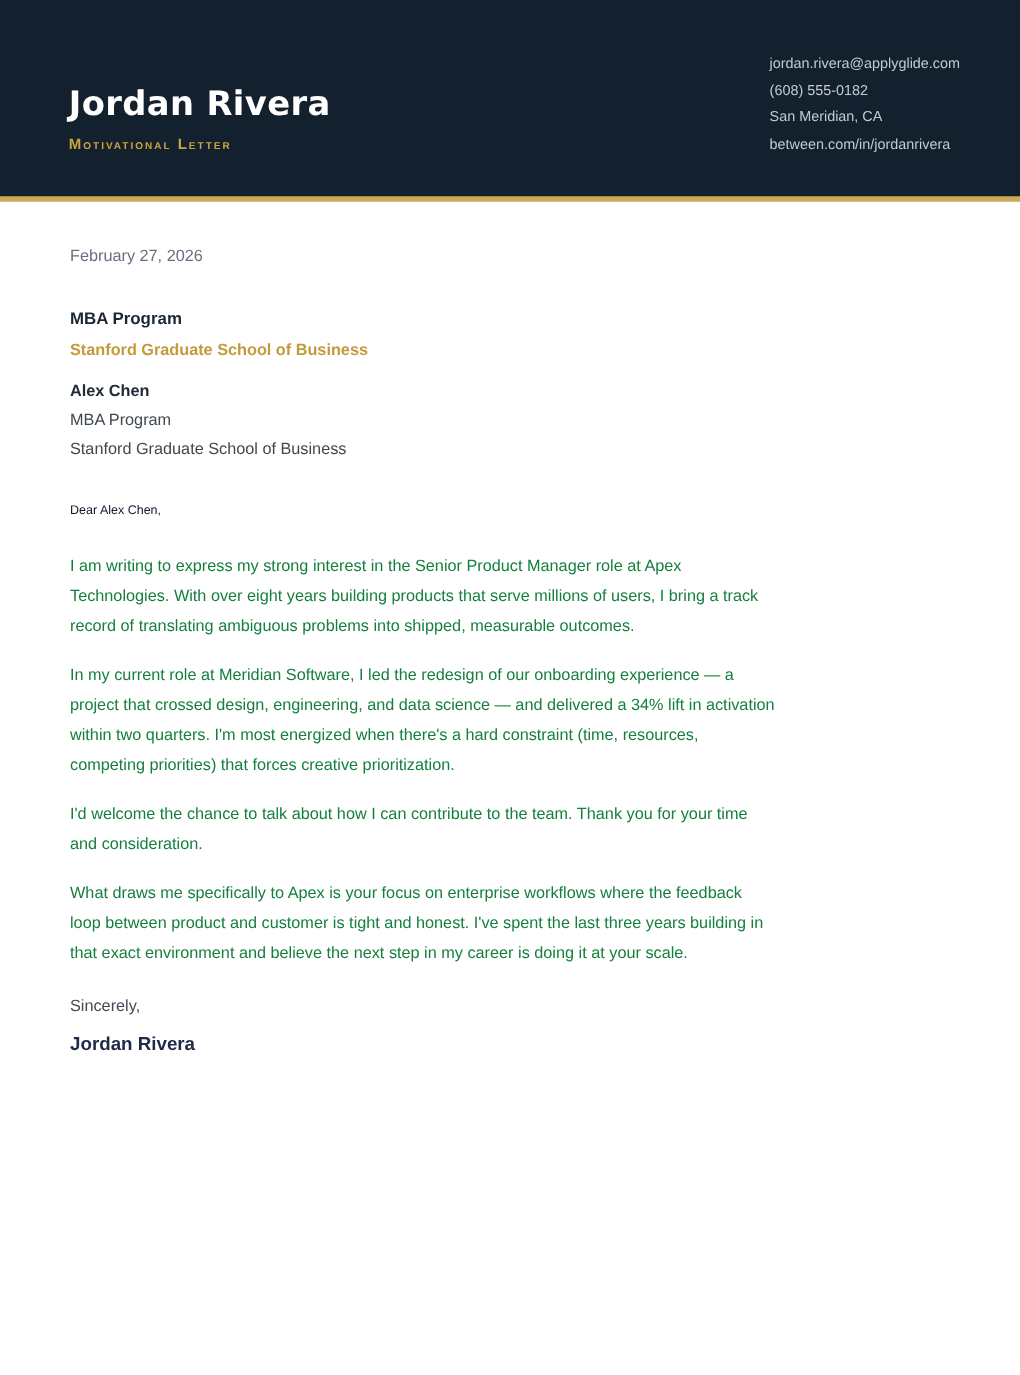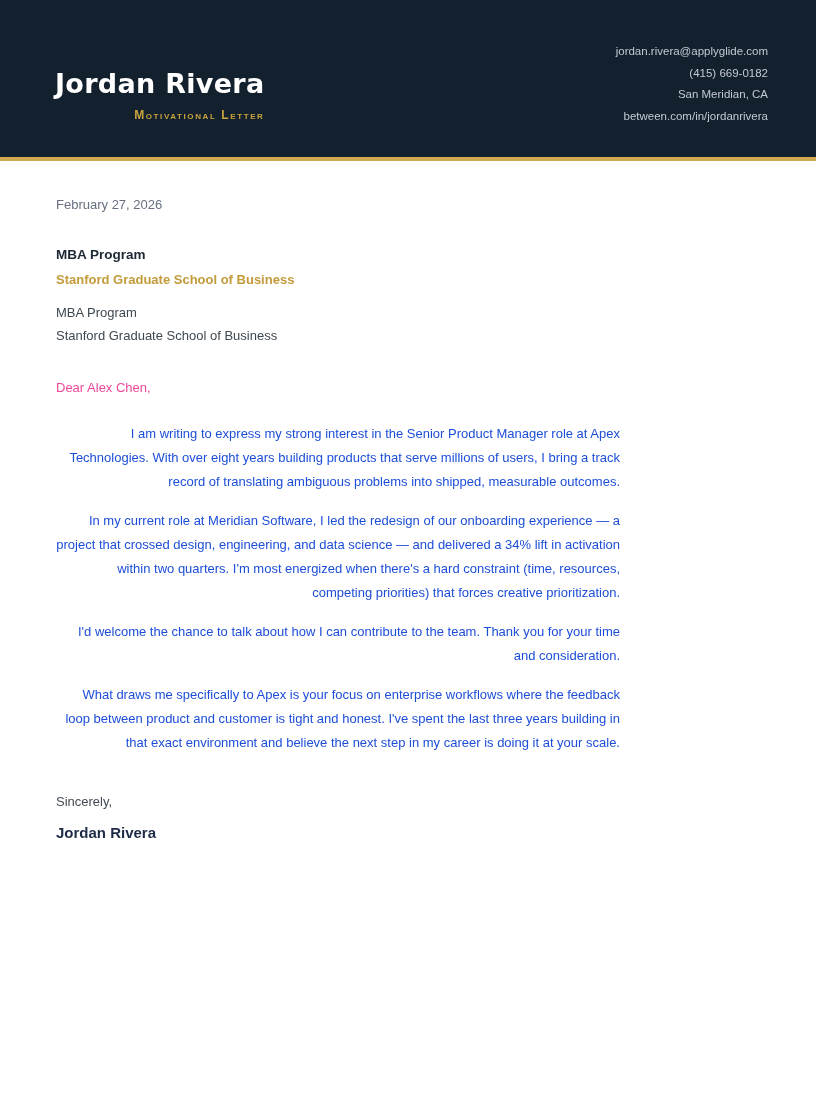--- a/index.html
+++ b/index.html
@@ -34,27 +34,26 @@
     letter-spacing: 0.3px;
     line-height: 1.1;
   }
   .header-subtitle {
     margin-top: 9px;
     font-variant: small-caps;
     font-weight: bold;
     font-size: 12px;
     letter-spacing: 1.6px;
     color: #c9a43e;
-    text-align: right;
   }
   .contact {
     position: absolute;
     top: 41px;
     right: 48px;
-    text-align: right;
+    text-align: left;
     font-size: 11.5px;
     line-height: 21.5px;
     color: #c3cad3;
   }
 
   
   .content {
     padding: 36px 52px 0 56px;
     width: 672px;
   }
@@ -80,33 +79,32 @@
     line-height: 23px;
     color: #3f4850;
   }
   .recipient-name {
     font-weight: bold;
     color: #222b36;
   }
   .salutation {
     margin-top: 33px;
     margin-bottom: 27px;
-    font-size: 13px;
-    color: #ec4899;
+    font-size: 10px;
+    color: #0f172a;
   }
   .body-paragraphs p {
     margin: 0 0 15px 0;
     font-size: 13px;
     line-height: 24px;
-    color: #1d4ed8;
+    color: #15803d;
     max-width: 706px;
-    text-align: right;
   }
   .closing {
-    margin-top: 39px;
+    margin-top: 23px;
     font-size: 13px;
     color: #414a54;
   }
   .signature {
     margin-top: 15px;
     font-size: 15px;
     font-weight: bold;
     color: #1e2b47;
   }
 </style>
@@ -115,36 +113,37 @@
 
 <div class="page">
 
   <header class="header">
     <div class="identity">
       <h1 class="header-name">Jordan Rivera</h1>
       <div class="header-subtitle">Motivational Letter</div>
     </div>
     <div class="contact">
       <div>jordan.rivera@applyglide.com</div>
-      <div>(415) 669-0182</div>
+      <div>(608) 555-0182</div>
       <div>San Meridian, CA</div>
       <div>between.com/in/jordanrivera</div>
     </div>
   </header>
 
   <main class="content">
 
     <div class="date">February 27, 2026</div>
 
     <div class="addressee">
       <div class="addressee-heading">MBA Program</div>
       <div class="addressee-school">Stanford Graduate School of Business</div>
     </div>
 
     <div class="recipient">
+      <div class="recipient-name">Alex Chen</div>
       <div>MBA Program</div>
       <div>Stanford Graduate School of Business</div>
     </div>
 
     <div class="salutation">Dear Alex Chen,</div>
 
     <div class="body-paragraphs">
       <p>I am writing to express my strong interest in the Senior Product Manager role at Apex Technologies. With over eight years building products that serve millions of users, I bring a track record of translating ambiguous problems into shipped, measurable outcomes.</p>
       <p>In my current role at Meridian Software, I led the redesign of our onboarding experience — a project that crossed design, engineering, and data science — and delivered a 34% lift in activation within two quarters. I'm most energized when there's a hard constraint (time, resources, competing priorities) that forces creative prioritization.</p>
       <p>I'd welcome the chance to talk about how I can contribute to the team. Thank you for your time and consideration.</p>

